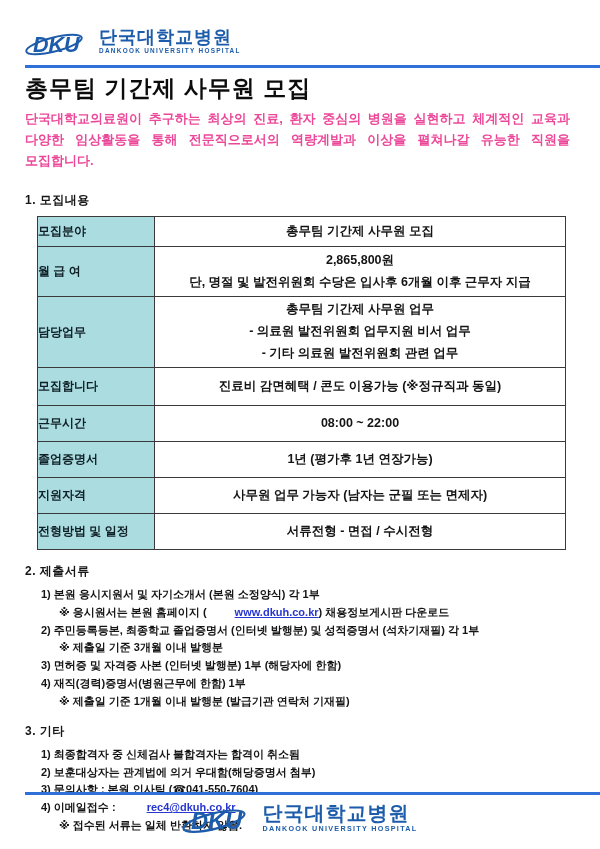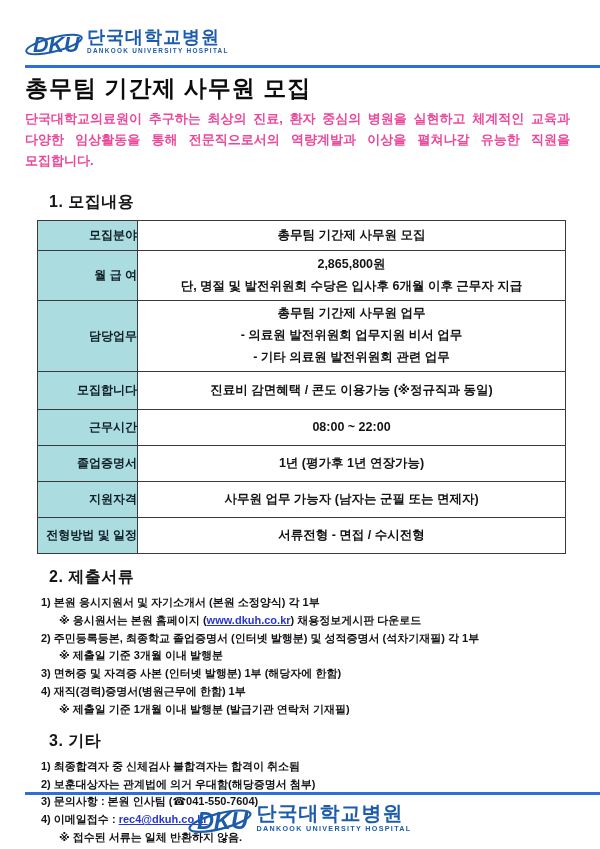--- a/index.html
+++ b/index.html
@@ -10,57 +10,57 @@
     --ink:#161616;
     --link-blue:#2736cf;
   }
   *{margin:0;padding:0;box-sizing:border-box;}
   html,body{background:#ffffff;}
   body{font-family:"Liberation Sans","DejaVu Sans",sans-serif;color:var(--ink);}
   .page{position:relative;width:600px;height:849px;background:#fff;overflow:hidden;}
   .content{padding:28px 25px 0 25px;}
 
   
-  .logo{display:flex;align-items:flex-start;gap:4px;}
+  .logo{display:flex;align-items:flex-start;gap:16px;}
   .logo-mark{flex:0 0 auto;}
   .logo-text{display:flex;flex-direction:column;line-height:1;}
   .logo-ko{font-weight:700;color:var(--brand-blue);font-size:18px;letter-spacing:1px;}
   .logo-en{font-weight:700;color:var(--brand-blue);font-size:6.4px;letter-spacing:1.3px;margin-top:2px;}
   .footer-logo .logo-ko{font-size:20px;}
   .footer-logo .logo-en{font-size:7.2px;}
 
   .rule{height:3px;background:var(--rule-blue);margin-left:25px;width:575px;}
   .rule-top{margin-top:3px;}
   .rule-bottom{position:absolute;left:0;top:792px;margin-left:25px;}
 
   .title{font-size:23px;font-weight:700;letter-spacing:1px;margin-top:5px;color:#0c0c0c;}
   .intro{margin-top:5px;width:545px;font-size:13px;font-weight:700;line-height:1.6;
          text-align:justify;word-break:keep-all;color:#ec4899;}
 
-  .sec-heading{font-size:16px;font-weight:700;letter-spacing:0.5px;margin-left:24px;}
+  .sec-heading{font-size:12px;font-weight:700;letter-spacing:0.5px;}
   .sec1{margin-top:21px;}
   .sec2{margin-top:13px;}
   .sec3{margin-top:12px;}
 
   table.recruit{border-collapse:collapse;margin-top:7px;margin-left:12px;width:529px;
                 table-layout:fixed;}
   table.recruit th,table.recruit td{border:1px solid var(--table-border);}
-  table.recruit th{width:100px;background:var(--label-bg);font-size:12px;font-weight:700;
-                   text-align:right;white-space:nowrap;color:#0e1f26;}
+  table.recruit th{width:117px;background:var(--label-bg);font-size:12px;font-weight:700;
+                   text-align:left;white-space:nowrap;color:#0e1f26;}
   table.recruit td{text-align:center;font-size:12.5px;font-weight:700;color:#141414;
                    padding:2px 4px;}
   table.recruit td .cl{line-height:1.75;white-space:nowrap;}
   tr.r0{height:30px;} tr.r1{height:50px;} tr.r2{height:70px;} tr.r3{height:38px;}
   tr.r4{height:36px;margin-top:35px;} tr.r5{height:36px;} tr.r6{height:36px;} tr.r7{height:36px;margin-left:47px;}
 
   .list{margin-top:6px;}
   .list-line{font-size:11px;font-weight:700;line-height:1.62;margin-left:16px;
              white-space:nowrap;color:#141414;}
   .list-line.note{margin-left:34px;}
-  a.doc-link{color:var(--link-blue);text-decoration:underline;cursor:pointer;}
+  a.doc-link{color:var(--link-blue);text-decoration:underline;cursor:pointer;padding-left:28px;}
 
   .footer{position:absolute;left:0;top:803px;width:600px;display:flex;justify-content:center;}
 </style>
 </head>
 <body>
 
 <div class="page">
   <div class="content">
 
     <div class="logo header-logo">

